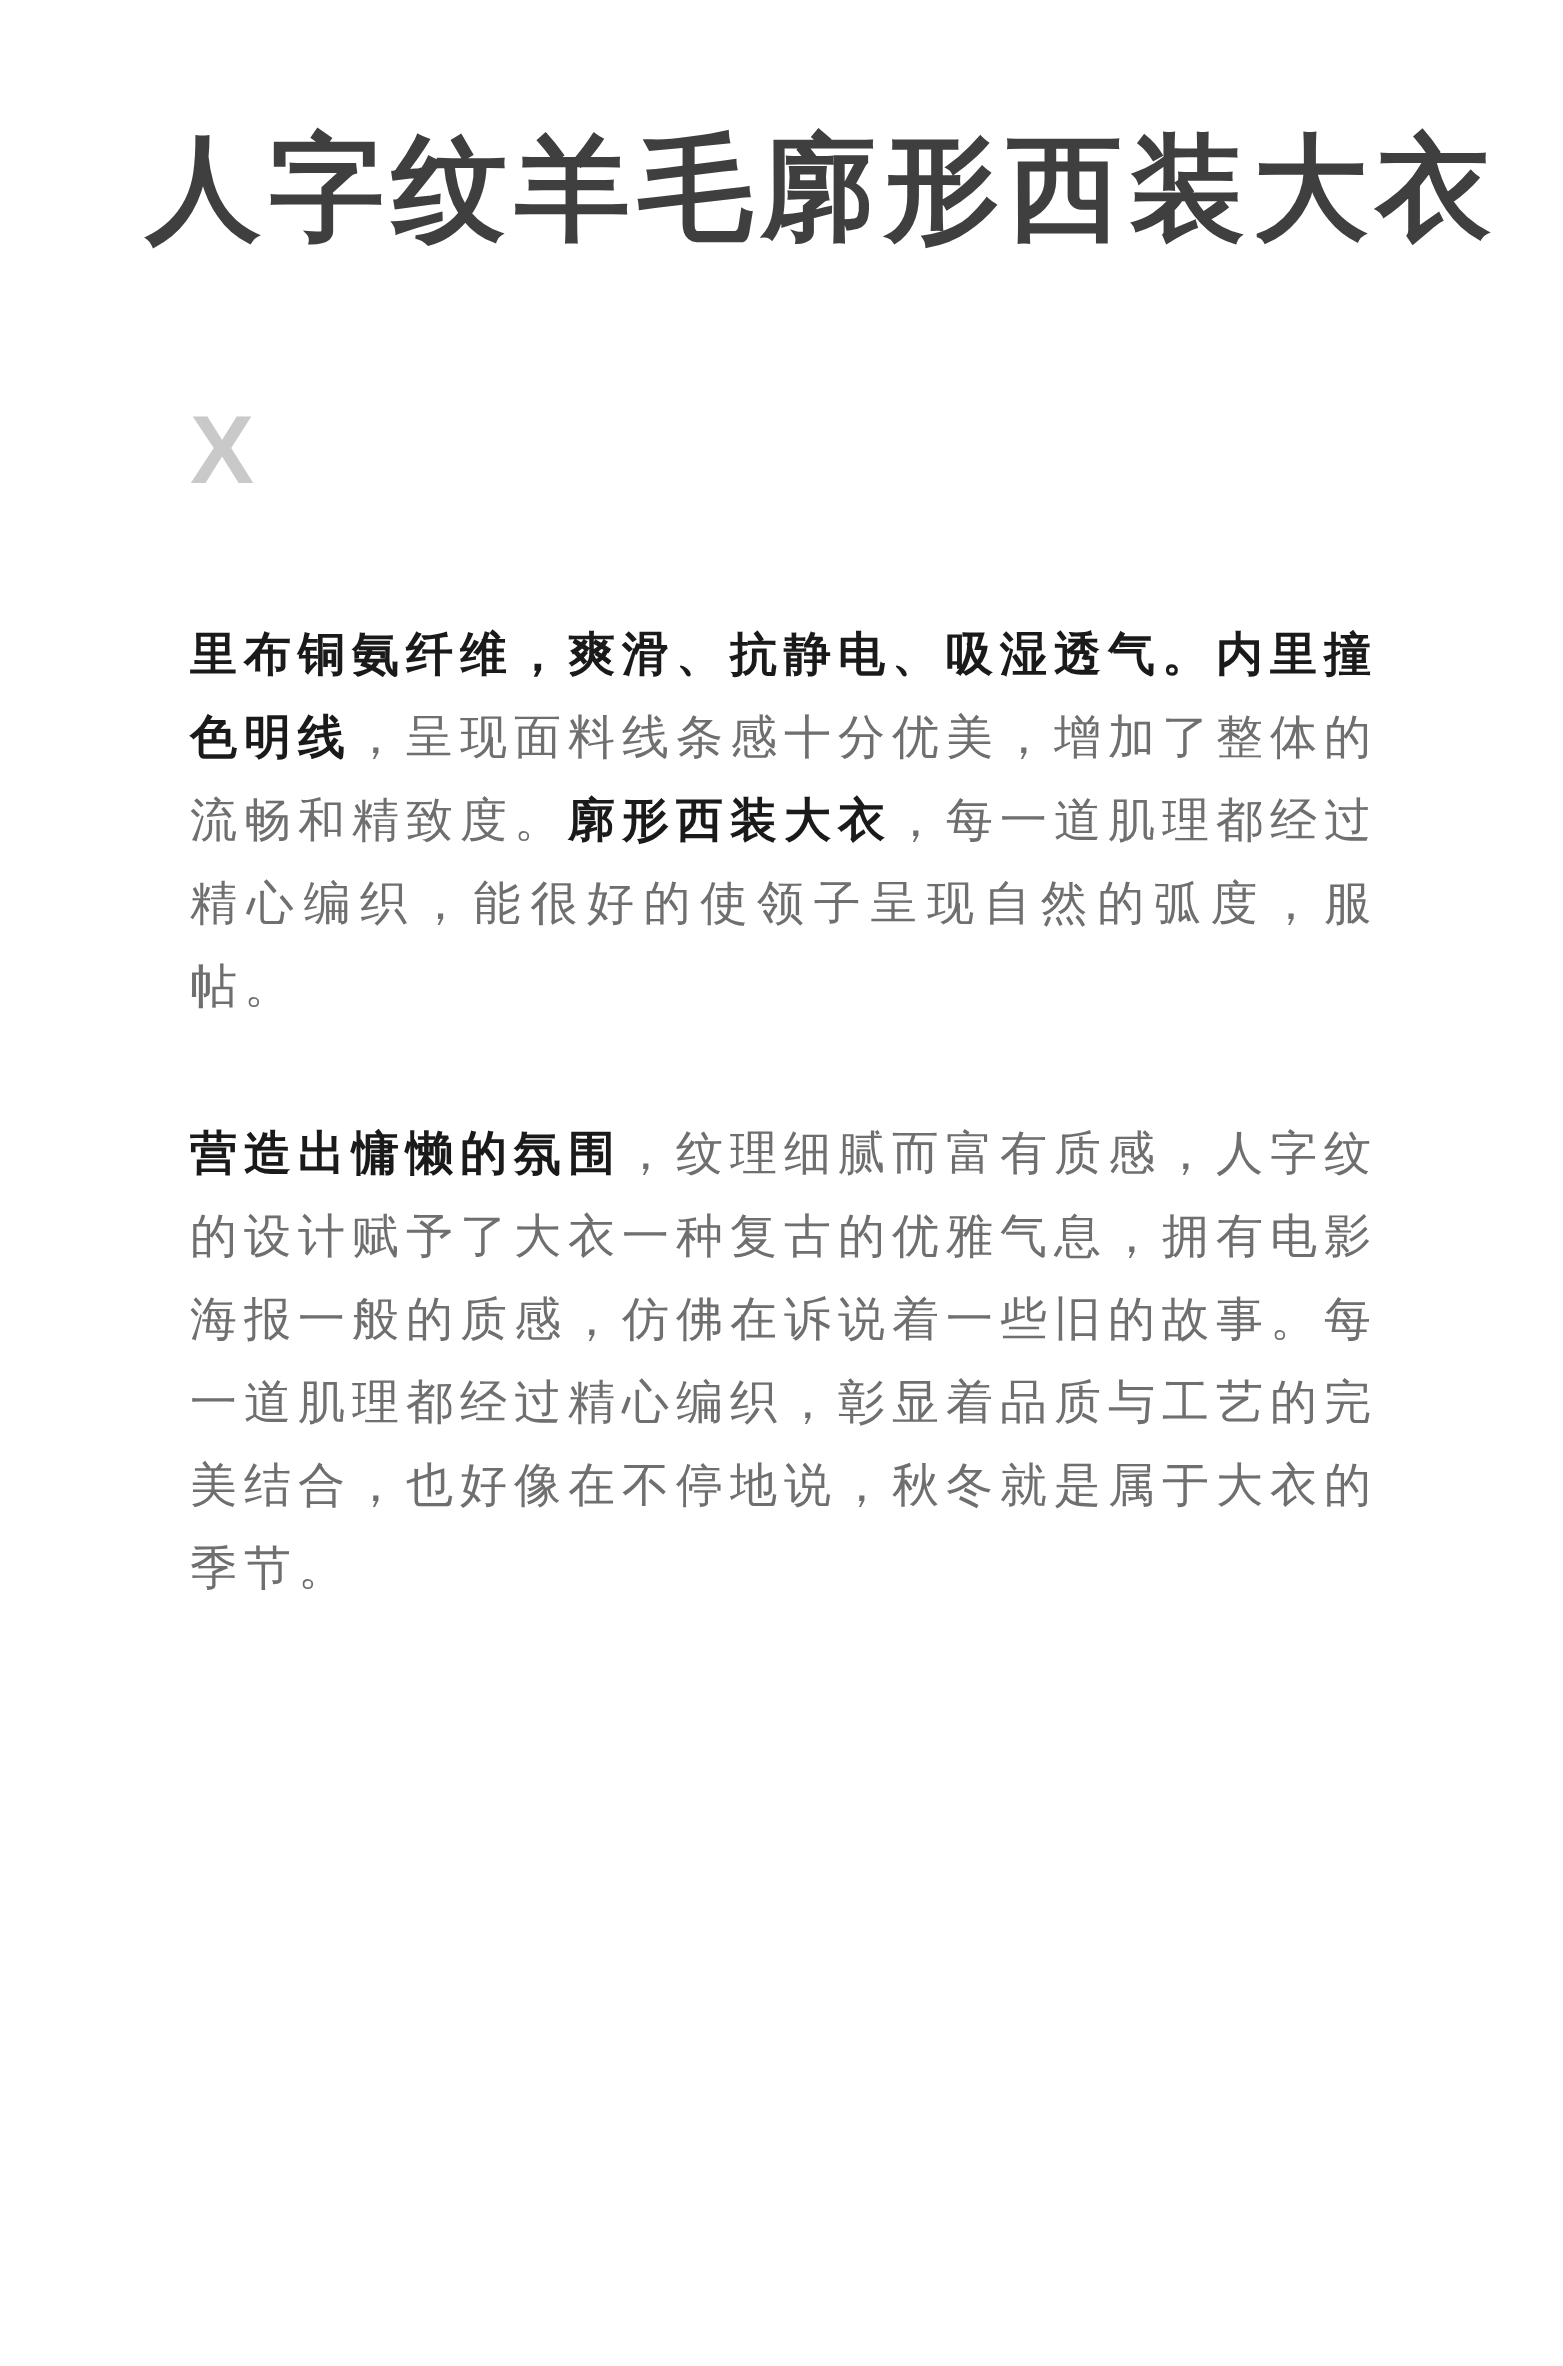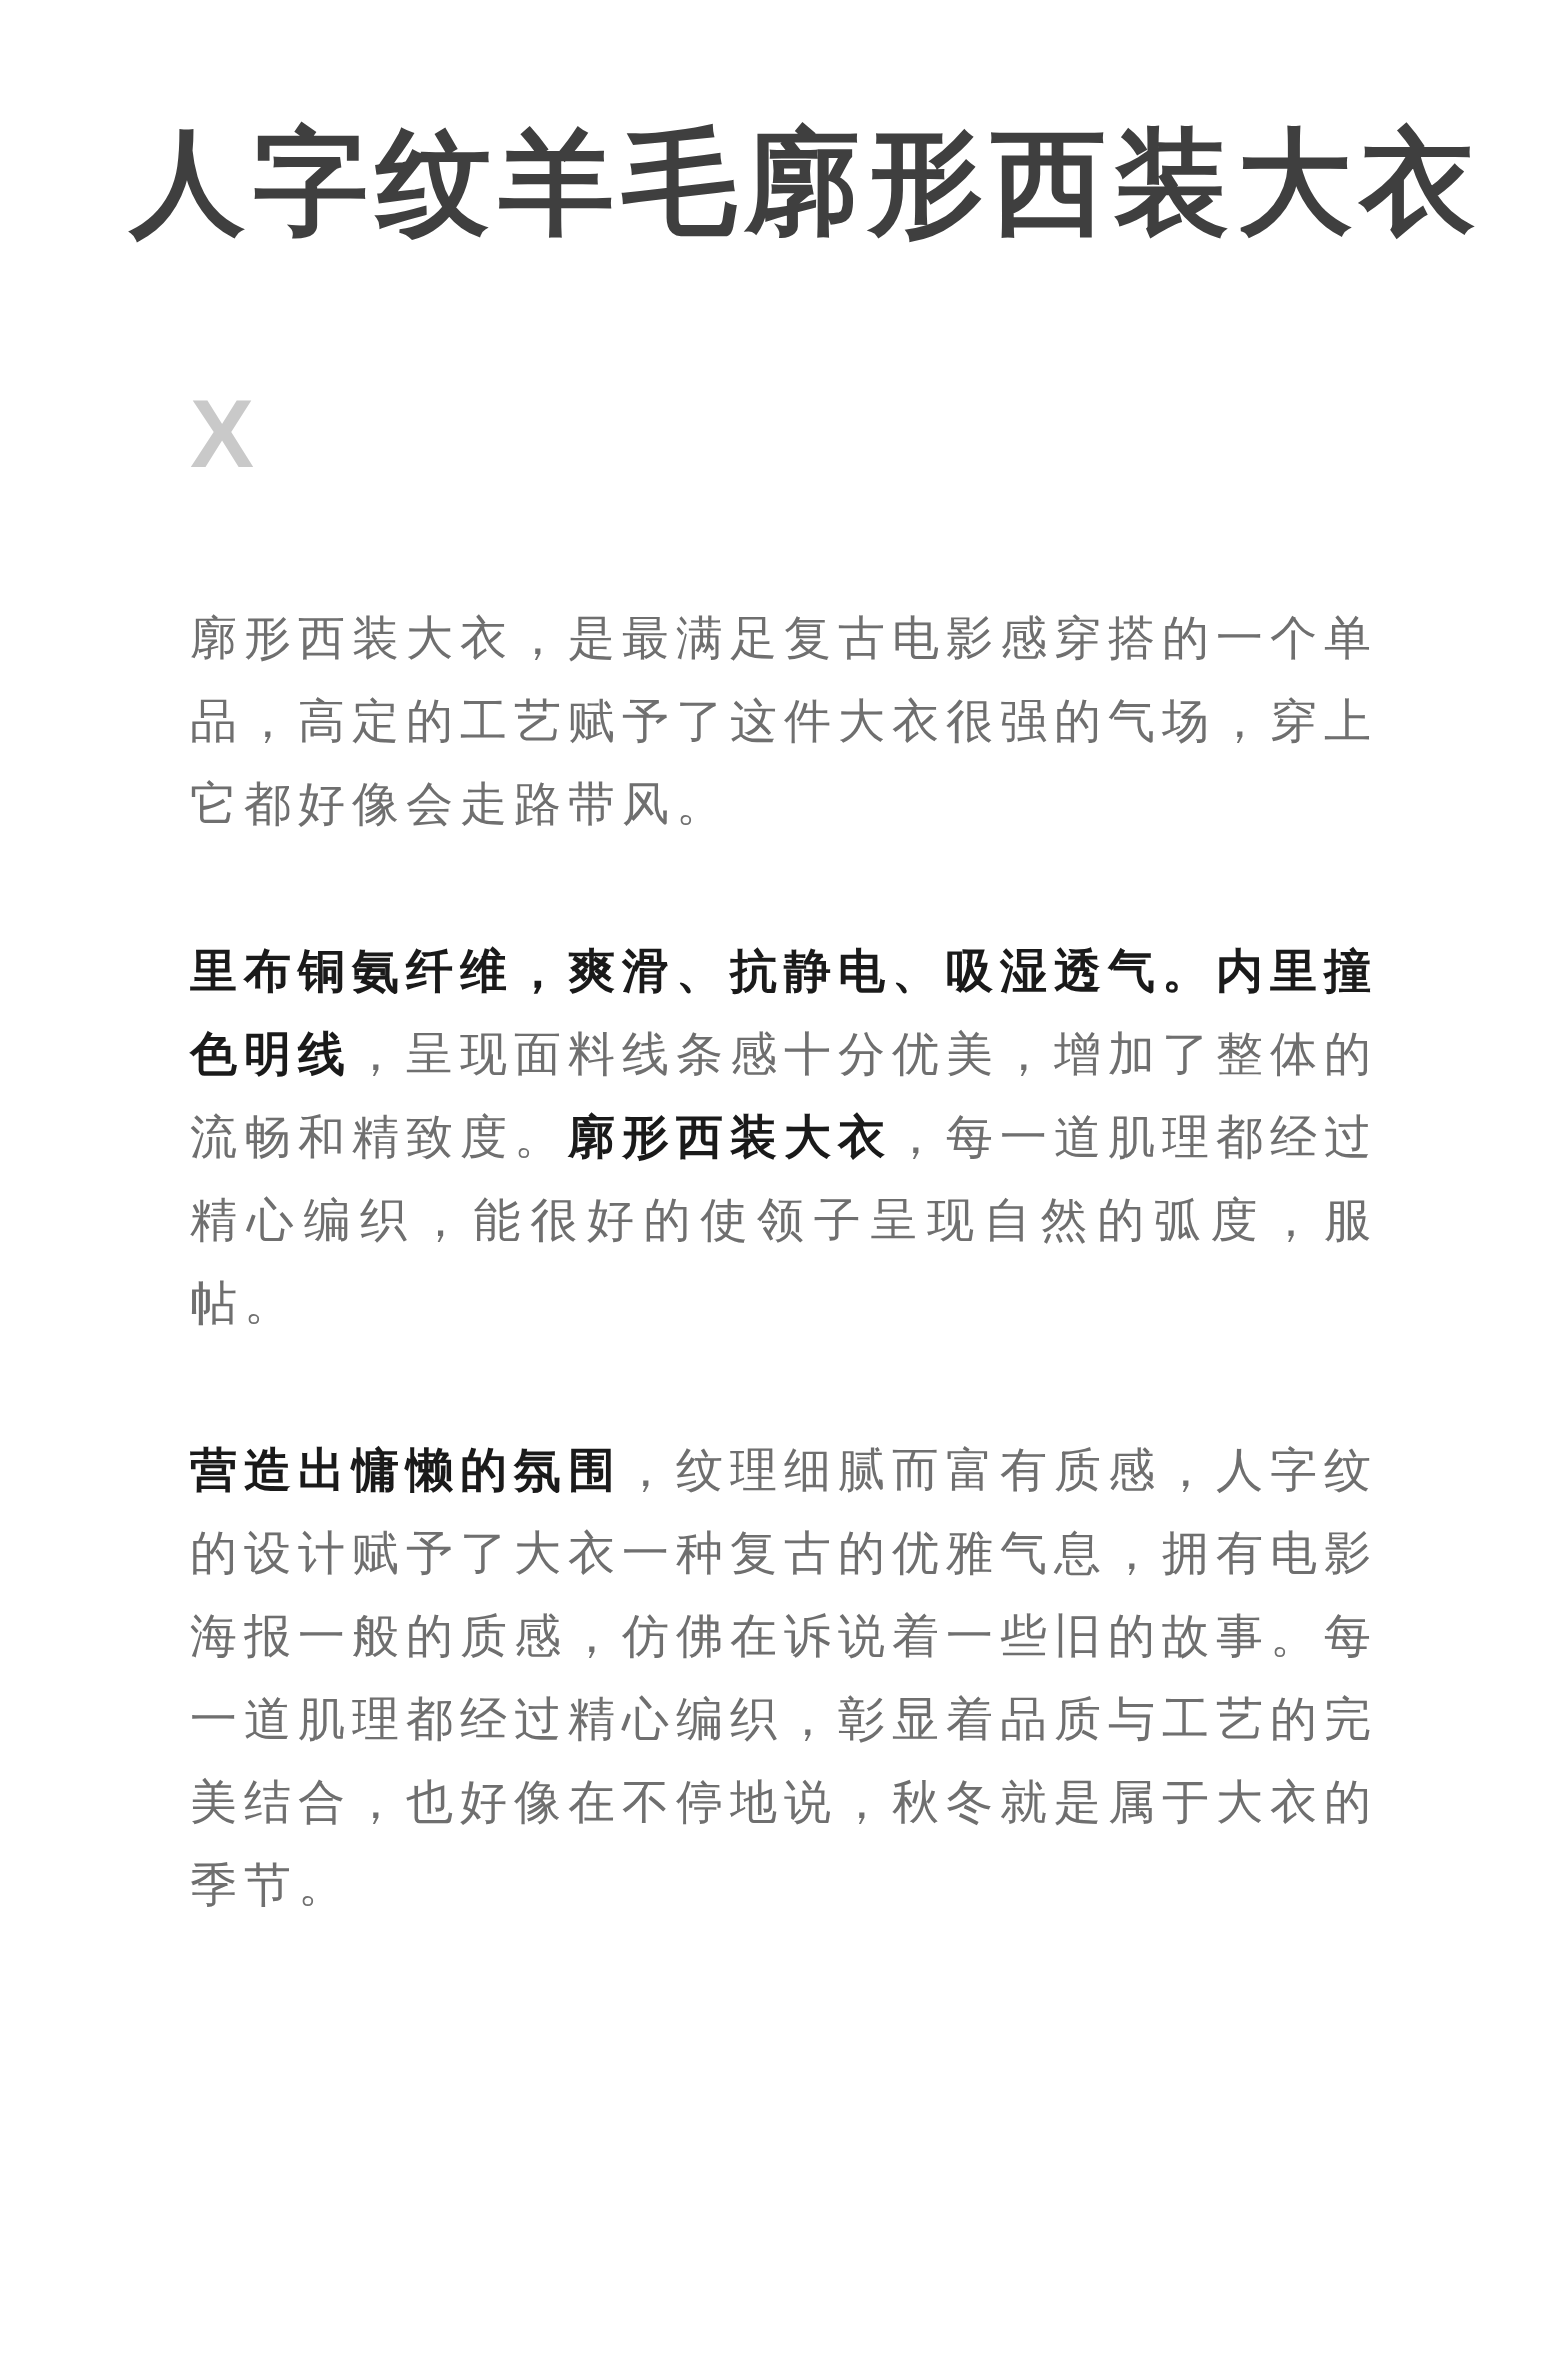--- a/index.html
+++ b/index.html
@@ -12,28 +12,29 @@
     background: var(--color-background, #ffffff);
     font-family: "Liberation Sans", sans-serif;
     overflow: hidden;
   }
   .page {
     width: 1563px;
     height: 2366px;
     position: relative;
   }
   .title {
-    margin: 0;
+    margin: 16px;
     padding: 102px 0 0 130px;
     font-size: 115px;
     line-height: 160px;
     font-weight: 700;
     letter-spacing: 8px;
     color: var(--color-title, #3f3f3f);
     white-space: nowrap;
+    font-family: Liberation Mono, monospace;
   }
   .img-placeholder {
     margin: 122px 0 0 190px;
     font-size: 96px;
     line-height: 100px;
     font-weight: 700;
     color: var(--color-placeholder, #c9c9c9);
   }
   .article-body {
     margin: 112px 0 0 190px;
@@ -58,17 +59,16 @@
 </style>
 </head>
 <body>
 
 <div class="page">
   <h1 class="title">人字纹羊毛廓形西装大衣</h1>
 
   <div class="img-placeholder">X</div>
 
   <div class="article-body">
-      <p class="para"><span class="seg-regular">廓形西装大衣，是最满足复古电影感穿搭的一个单品，高定的工艺赋予了这件大衣很强的气场，穿上它都好像会走路带风。</span></p>
       <p class="para"><span class="seg-bold">里布铜氨纤维，爽滑、抗静电、吸湿透气。内里撞色明线</span><span class="seg-regular">，呈现面料线条感十分优美，增加了整体的流畅和精致度。</span><span class="seg-bold">廓形西装大衣</span><span class="seg-regular">，每一道肌理都经过精心编织，能很好的使领子呈现自然的弧度，服帖。</span></p>
       <p class="para"><span class="seg-bold">营造出慵懒的氛围</span><span class="seg-regular">，纹理细腻而富有质感，人字纹的设计赋予了大衣一种复古的优雅气息，拥有电影海报一般的质感，仿佛在诉说着一些旧的故事。每一道肌理都经过精心编织，彰显着品质与工艺的完美结合，也好像在不停地说，秋冬就是属于大衣的季节。</span></p>
     </div>
 </div>
 
 </body></html>

